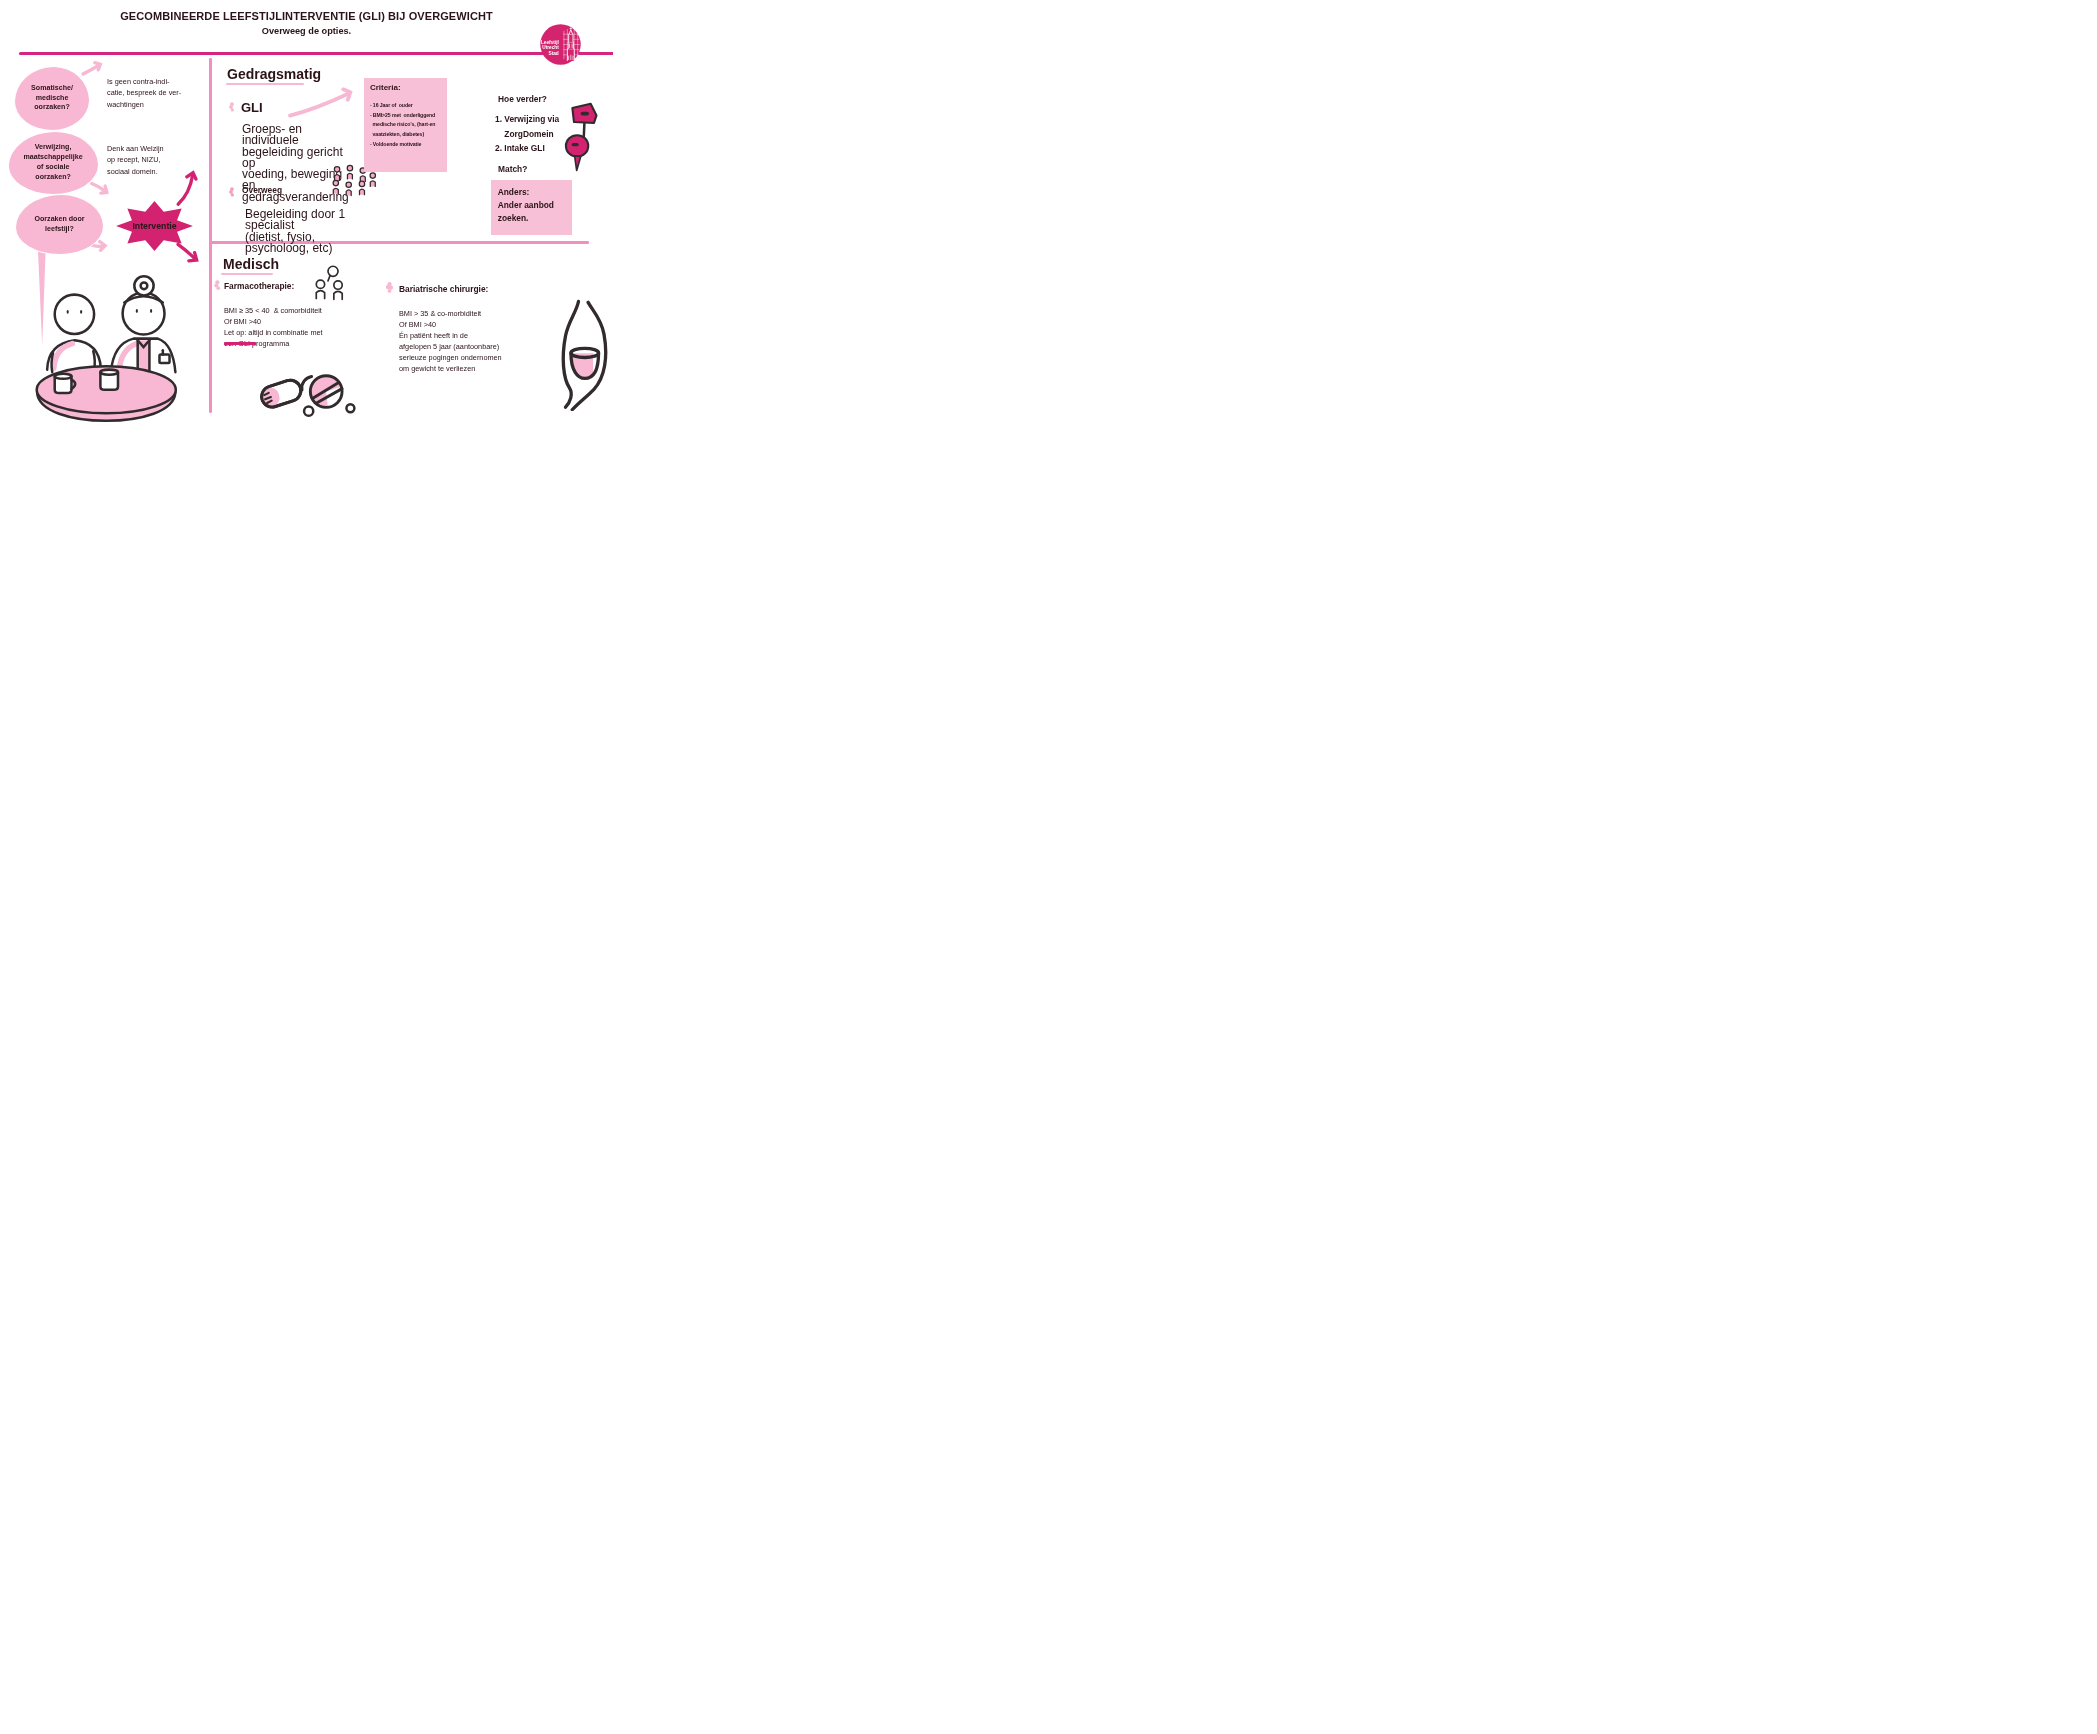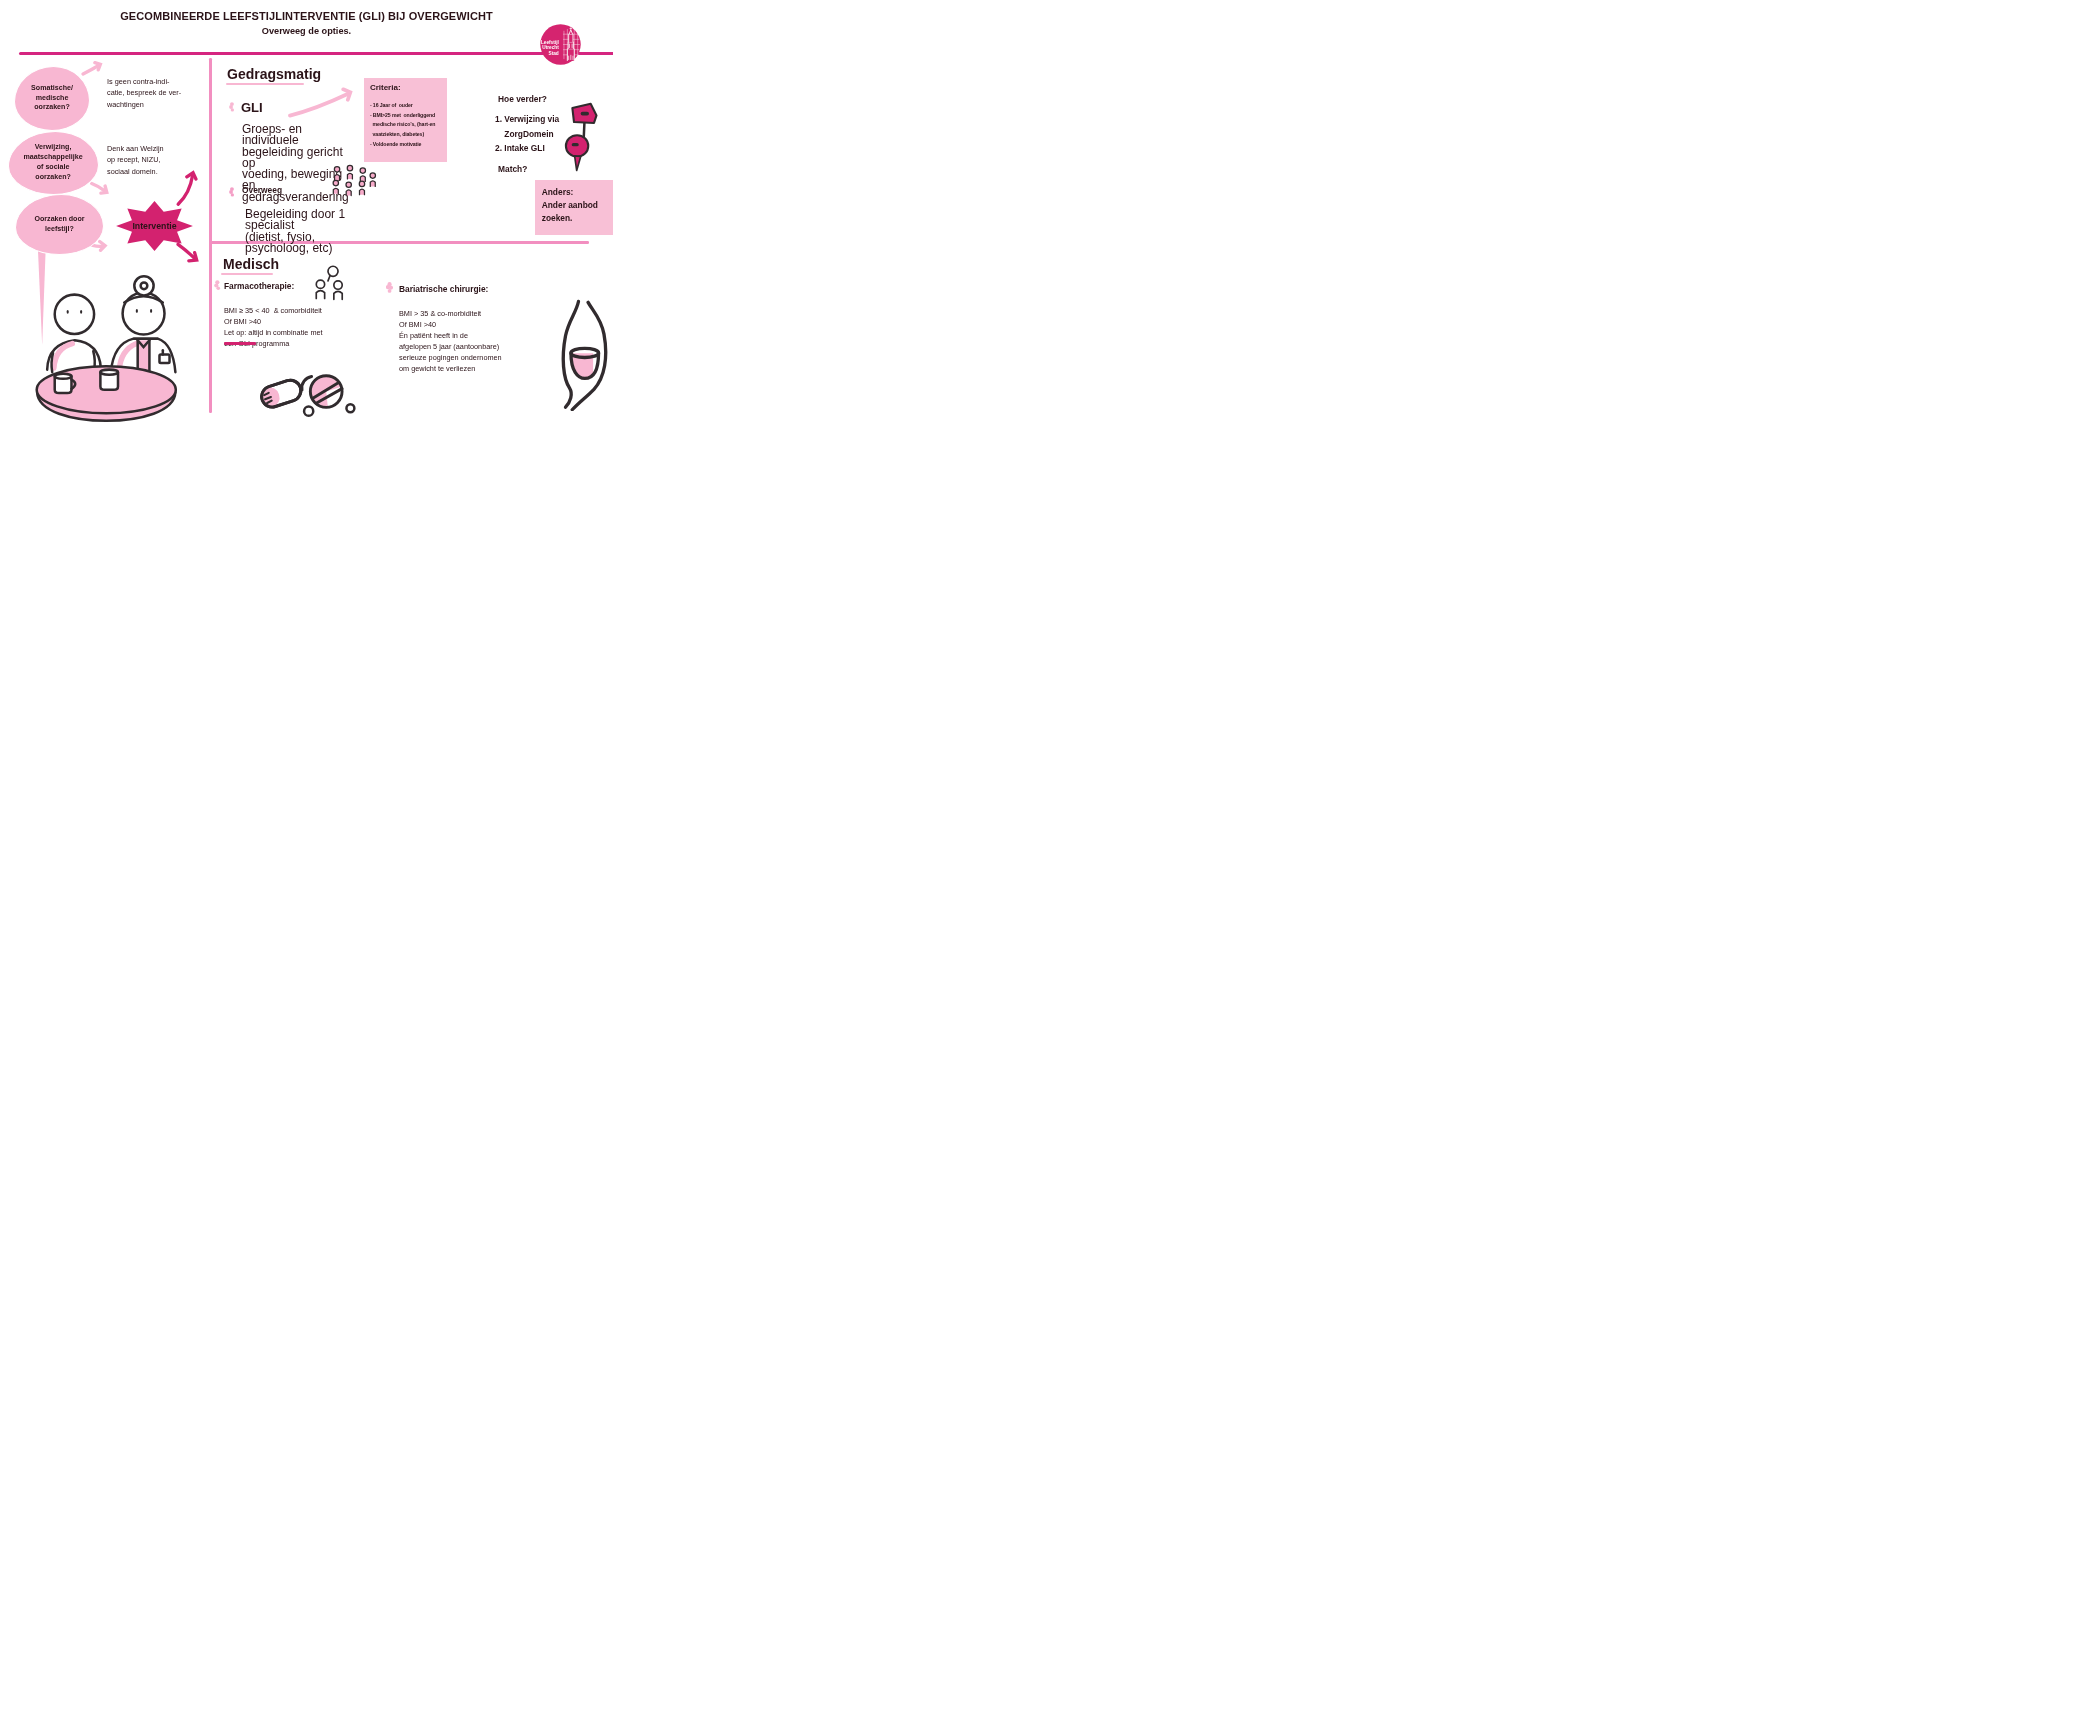--- a/index.html
+++ b/index.html
@@ -214,21 +214,21 @@
         <path d="M97,53 L97,43 Q103,36 109,43 L109,53"></path>
       <circle cx="14" cy="45" r="6.5"></circle>
         <path d="M8,71 L8,61 Q14,54 20,61 L20,71"></path>
       <circle cx="45" cy="49" r="6.5"></circle>
         <path d="M39,75 L39,65 Q45,58 51,65 L51,75"></path>
       <circle cx="77" cy="47" r="6.5"></circle>
         <path d="M71,73 L71,63 Q77,56 83,63 L83,73"></path>
     </g>
   </svg>
 
-  <div class="abs pinkbox" style="left:364px;top:78px;width:83px;height:84px;padding:5px 0 0 5.9px;box-sizing:border-box;">
+  <div class="abs pinkbox" style="left:364px;top:78px;width:83px;height:94px;padding:5px 0 0 5.9px;box-sizing:border-box;">
     <div class="crit-title">Criteria:</div>
     <div class="crit-items pre" style="margin-top:9.2px;">- 16 Jaar of  ouder
 - BMI&gt;25 met  onderliggend
   medische risico’s, (hart-en
   vaatziekten, diabetes)
 - Voldoende motivatie</div>
   </div>
 
   <div class="abs h3" style="left:498px;top:94px;">Hoe verder?</div>
   <div class="abs steps pre" style="left:495px;top:112px;width:88px;">1. Verwijzing via
@@ -240,21 +240,21 @@
     <line x1="37" y1="50" x2="34" y2="115" stroke="#312b2e" stroke-width="6" stroke-linecap="round"></line>
     <polygon points="8,14 52,4 66,32 60,50 12,48" fill="#d3226f" stroke="#312b2e" stroke-width="5" stroke-linejoin="round"></polygon>
     <rect x="28" y="23" width="20" height="9" rx="4.5" fill="#312b2e"></rect>
   </svg>
   <svg class="abs" style="left:563px;top:132px;" width="29" height="42" viewBox="0 0 70 100">
     <ellipse cx="34" cy="33" rx="27" ry="26" fill="#d3226f" stroke="#312b2e" stroke-width="5"></ellipse>
     <rect x="21" y="26" width="17" height="8" rx="4" fill="#312b2e"></rect>
     <path d="M28,57 L43,58 L33,92 Z" fill="#d3226f" stroke="#312b2e" stroke-width="4" stroke-linejoin="round"></path>
   </svg>
 
-  <div class="abs pinkbox" style="left:491px;top:180px;width:81px;height:55px;padding:5.9px 0 0 6.7px;box-sizing:border-box;margin-left:44px;">
+  <div class="abs pinkbox" style="left:491px;top:180px;width:81px;height:55px;padding:5.9px 0 0 6.7px;box-sizing:border-box;">
     <div class="anders pre">Anders:
 Ander aanbod
 zoeken.</div>
   </div>
 
   <div class="abs sec-title" style="left:223px;top:256px;">Medisch</div>
   <div class="abs underbar" style="left:221px;top:273px;width:52px;"></div>
 
   <svg class="abs" style="left:311px;top:265px;" width="39" height="36" viewBox="0 0 92 86">
     <g stroke="#312b2e" stroke-width="4" fill="#ffffff" stroke-linecap="round">

